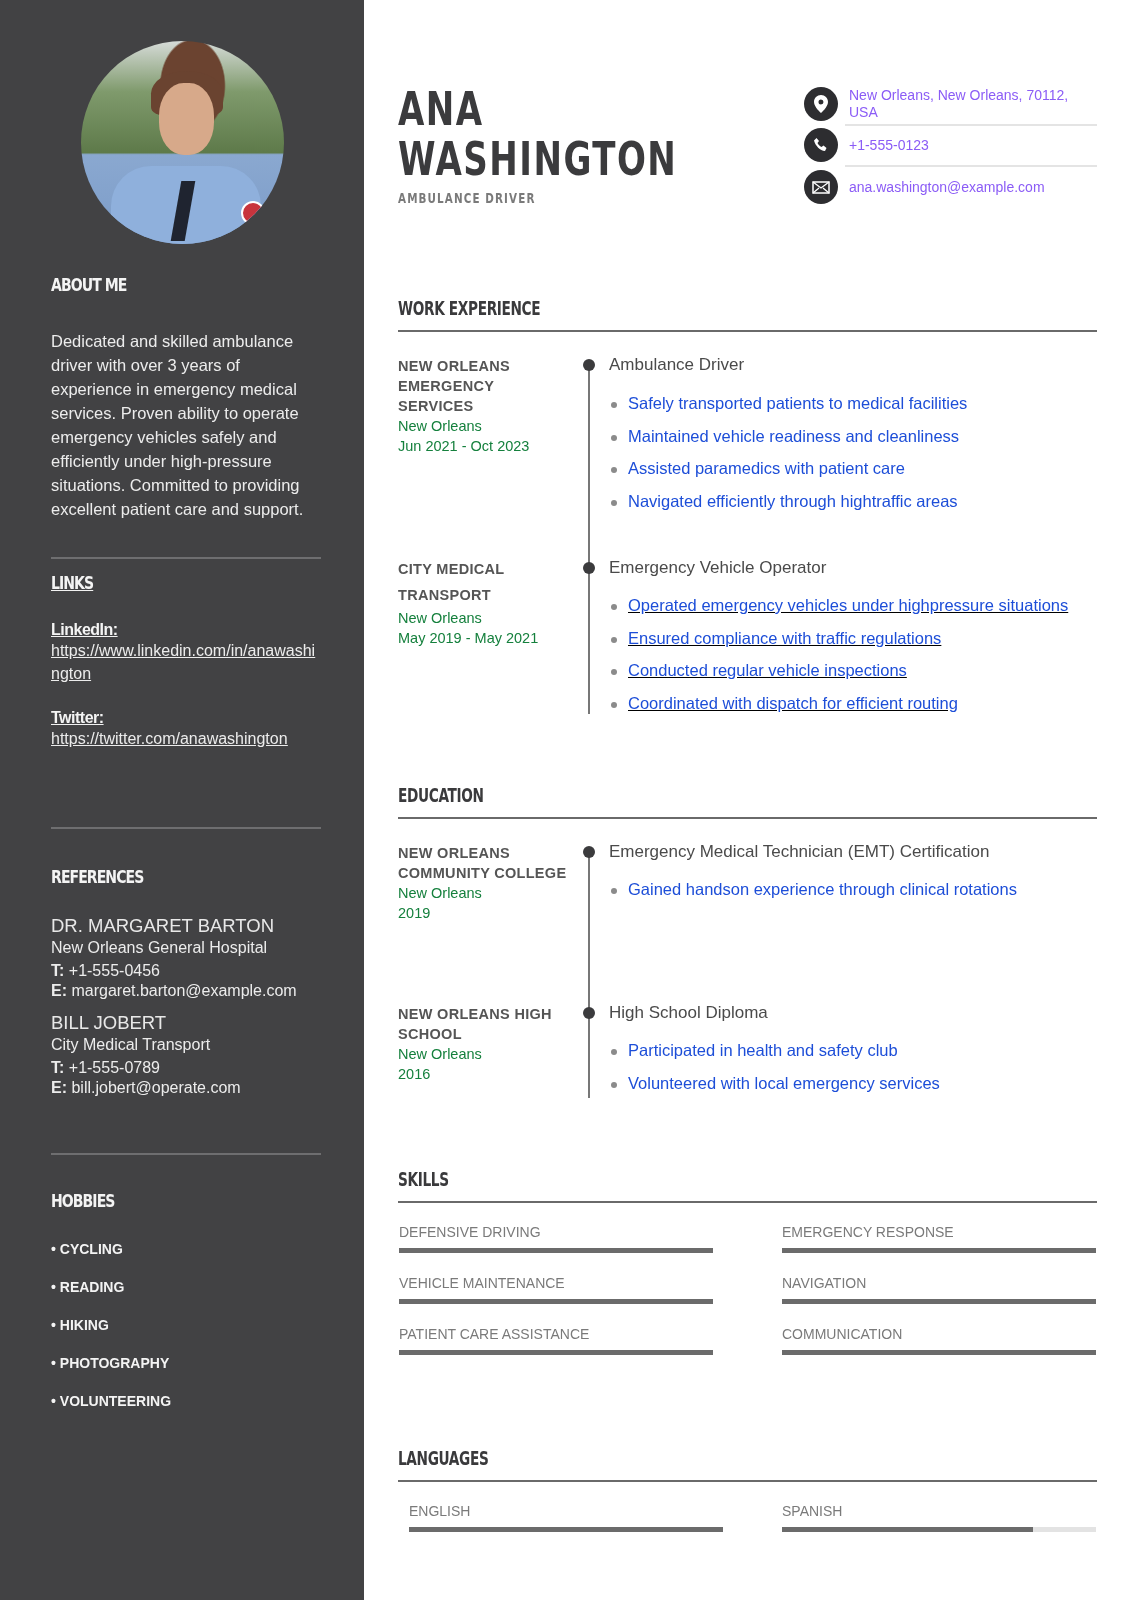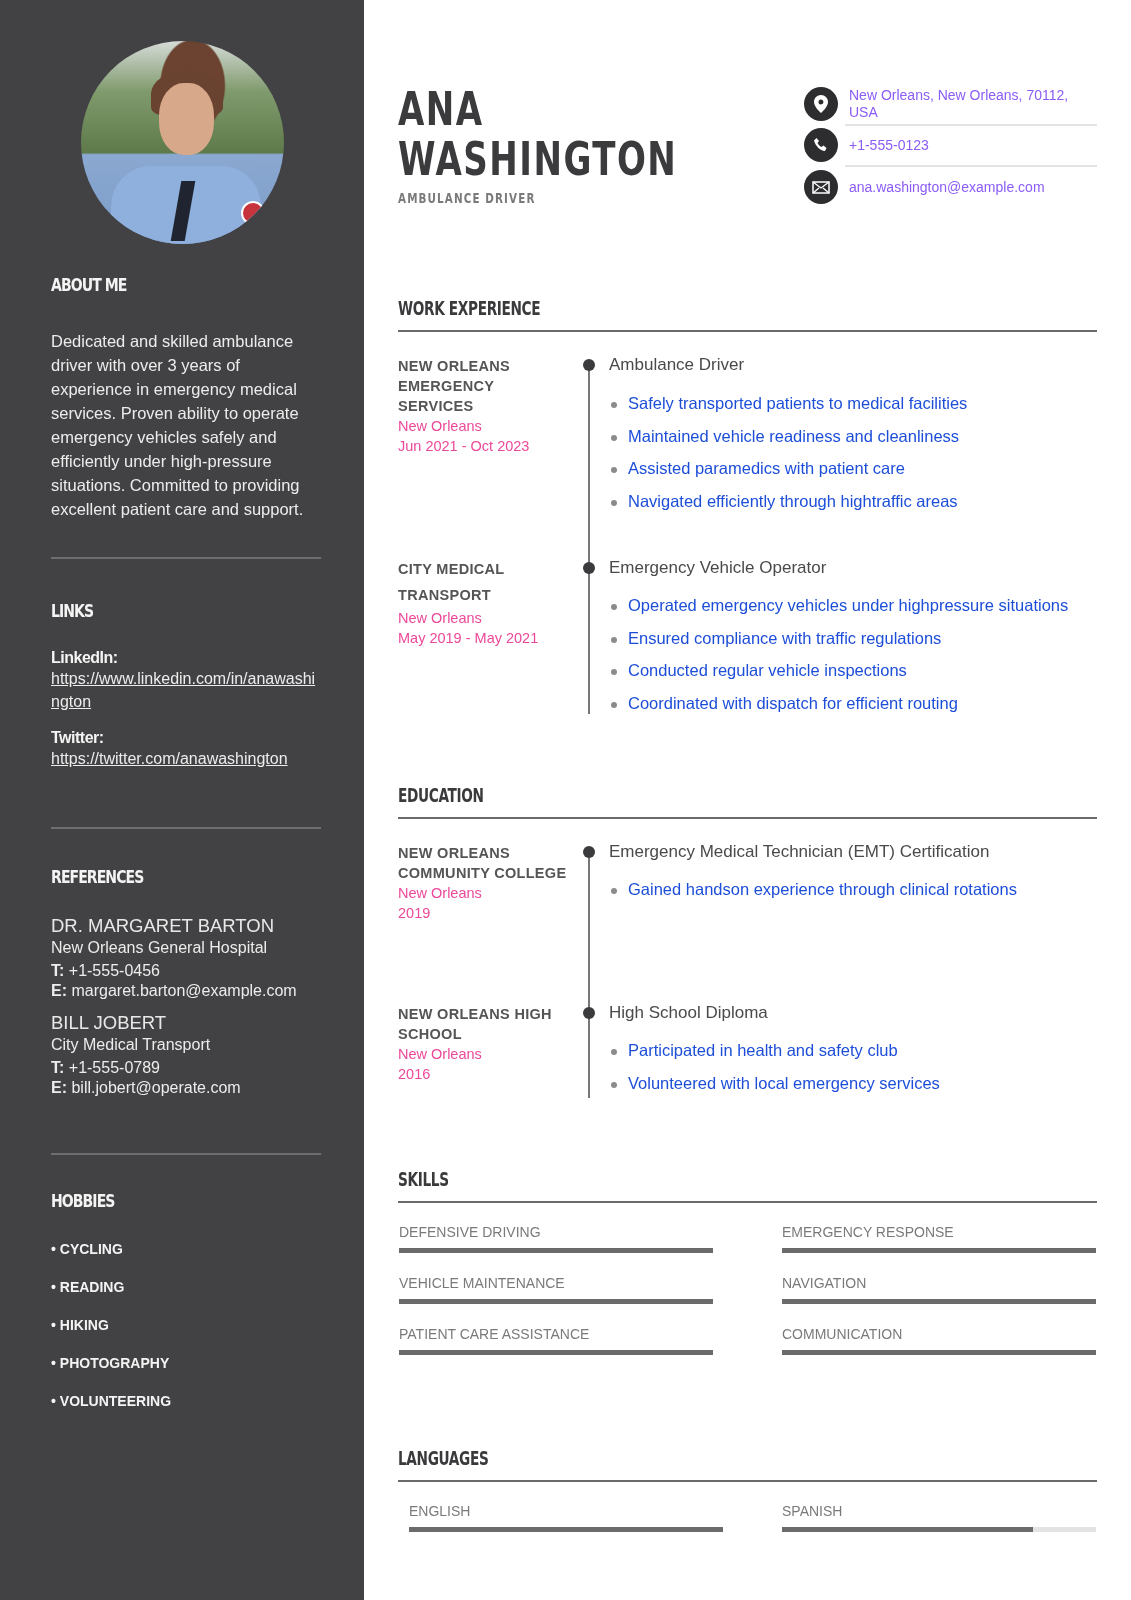--- a/index.html
+++ b/index.html
@@ -34,21 +34,21 @@
 
   .contact { position: absolute; left: 804px; width: 292px; display: flex; align-items: center; }
   .contact .ic { width: 34px; height: 34px; border-radius: 50%; background: #2d2d30; display: flex; align-items: center; justify-content: center; color: #fff; font-size: 16px; flex: none; }
   .contact .txt { margin-left: 11px; font-size: 14px; color: #8b5cf6; line-height: 17px; flex: 1; }
   .contact-div { position: absolute; left: 845px; width: 252px; height: 2px; background: #e4e4e4; }
 
   .sec-title { position: absolute; left: 398px; font-family: "DejaVu Sans", sans-serif; font-weight: bold; font-size: 19px; color: #3a3a3c; letter-spacing: -0.5px; transform: scaleX(0.72); transform-origin: left; }
   .sec-rule { position: absolute; left: 398px; width: 699px; height: 2px; background: #6a6a6a; }
 
   .org { position: absolute; left: 398px; width: 170px; font-size: 14.5px; line-height: 20px; color: #555; font-weight: bold; letter-spacing: 0.3px; }
-  .org .meta { font-weight: normal; color: #ec4899; letter-spacing: 0; }
+  .org .meta { font-weight: normal; color: #15803d; letter-spacing: 0; }
   .tl-line { position: absolute; left: 588px; width: 2px; background: #777; }
   .tl-dot { position: absolute; left: 583px; width: 12px; height: 12px; border-radius: 50%; background: #3b3b3d; }
   .role { position: absolute; left: 609px; font-size: 17px; color: #4a4a4a; }
   .bullets { position: absolute; left: 609px; list-style: none; }
   .bullets li { font-size: 16.5px; color: #1d4ed8; height: 32.5px; position: relative; padding-left: 19px; }
   .bullets li::before { content: ""; position: absolute; left: 2px; top: 8px; width: 6px; height: 6px; border-radius: 50%; background: #8b8b8b; }
 
   .skill { position: absolute; width: 314px; }
   .skill .lbl { font-size: 14px; color: #7a7a7a; }
   .skill .bar { margin-top: 8px; height: 5px; background: #e3e3e3; }
@@ -65,27 +65,27 @@
     <div class="tie"></div>
     <div class="patch"></div>
   </div>
 
   <div class="side-section" style="top:274px;">
     <div class="side-title">ABOUT ME</div>
     <p class="about-text" style="margin-top:34px;">Dedicated and skilled ambulance driver with over 3 years of experience in emergency medical services. Proven ability to operate emergency vehicles safely and efficiently under high-pressure situations. Committed to providing excellent patient care and support.</p>
   </div>
   <div class="side-divider" style="top:557px;"></div>
 
-  <div class="side-section" style="top:600px;">
+  <div class="side-section" style="top:572px;text-decoration:underline;">
     <div class="side-title">LINKS</div>
     <div style="margin-top:28px;">
       <div class="link-label">LinkedIn:</div>
       <a class="link-url">https://www.linkedin.com/in/anawashington</a>
     </div>
-    <div style="margin-top:16px;">
+    <div style="margin-top:24px;">
       <div class="link-label">Twitter:</div>
       <a class="link-url">https://twitter.com/anawashington</a>
     </div>
   </div>
   <div class="side-divider" style="top:827px;"></div>
 
   <div class="side-section" style="top:866px;">
     <div class="side-title">REFERENCES</div>
     <div style="margin-top:28px;">
       <div class="ref-name">DR. MARGARET BARTON</div>
@@ -167,21 +167,21 @@
   <li>Navigated efficiently through hightraffic areas</li>
 </ul>
 
 <div class="org" style="top:556px;line-height:26px;">
   <div>CITY MEDICAL TRANSPORT</div>
   <div class="meta" style="line-height:20px;">New Orleans</div>
   <div class="meta" style="line-height:20px;">May 2019 - May 2021</div>
 </div>
 <div class="tl-dot" style="top:562px;"></div>
 <div class="role" style="top:558px;">Emergency Vehicle Operator</div>
-<ul class="bullets" style="top:596px;">
+<ul class="bullets" style="top:596px;text-decoration:underline;">
   <li>Operated emergency vehicles under highpressure situations</li>
   <li>Ensured compliance with traffic regulations</li>
   <li>Conducted regular vehicle inspections</li>
   <li>Coordinated with dispatch for efficient routing</li>
 </ul>
 
 <div class="sec-title" style="top:784px;">EDUCATION</div>
 <div class="sec-rule" style="top:817px;"></div>
 
 <div class="tl-line" style="top:851px;height:247px;"></div>

